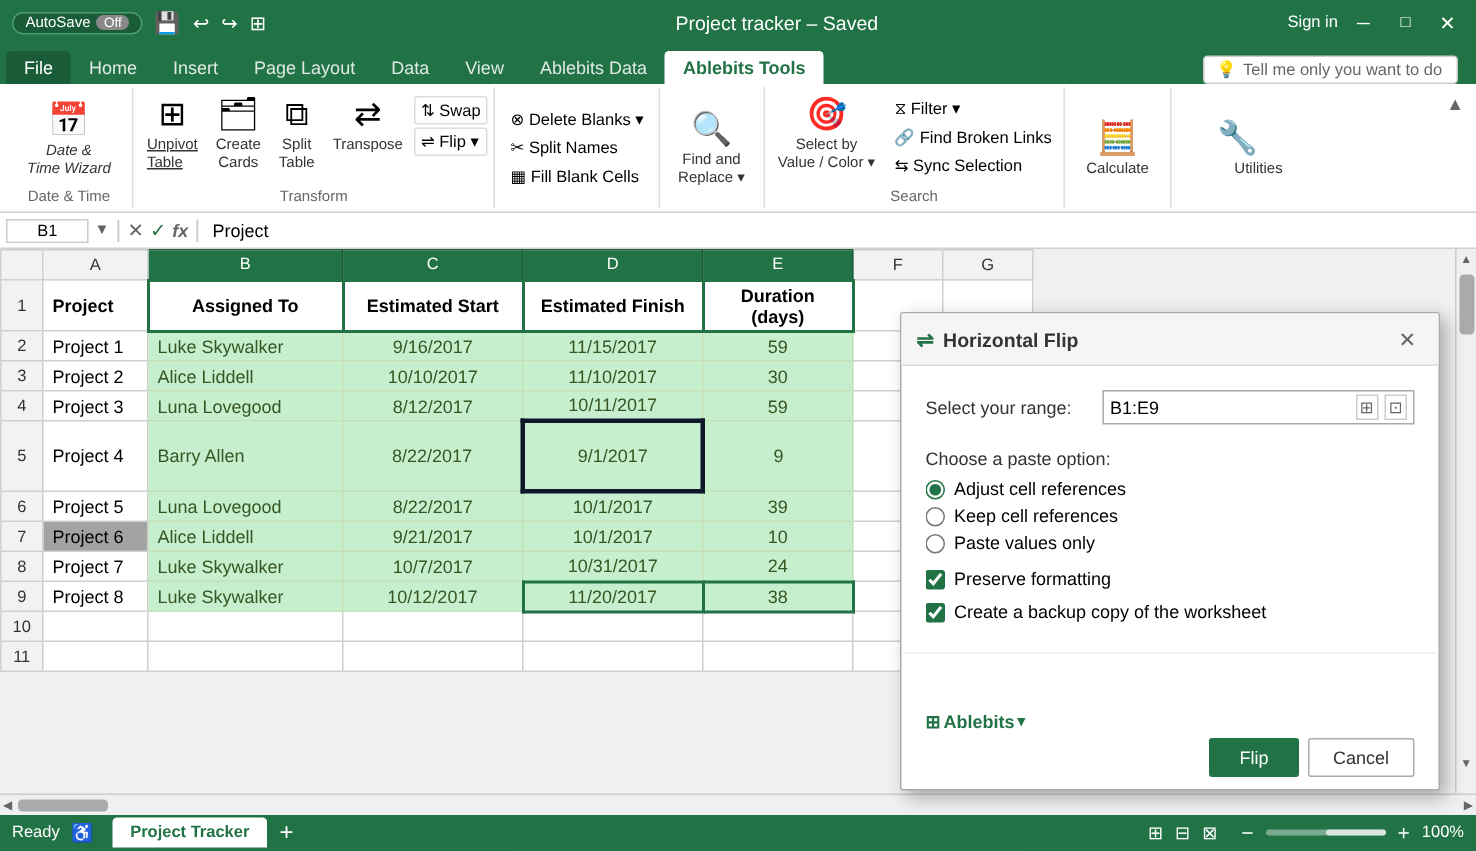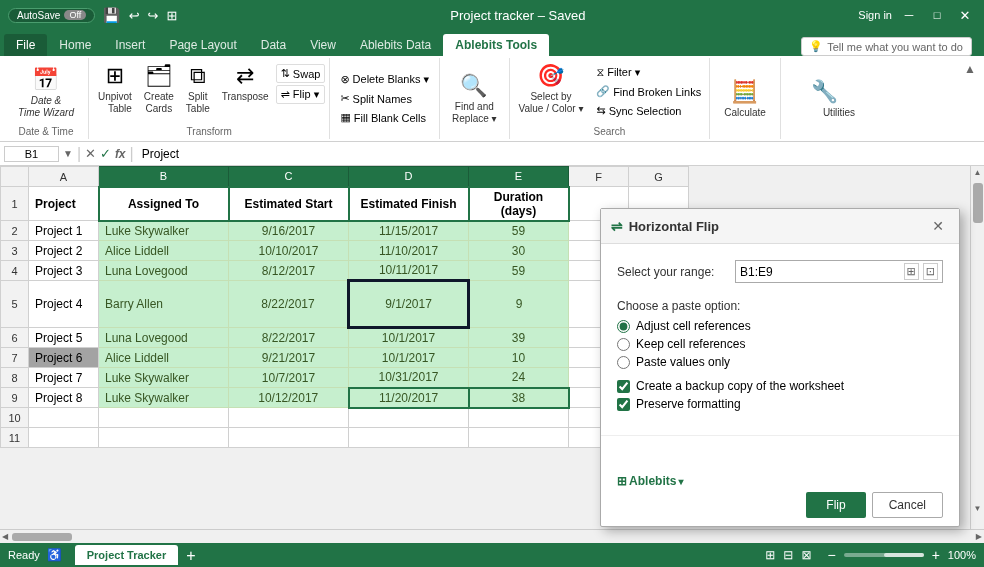--- a/index.html
+++ b/index.html
@@ -33,42 +33,42 @@
   <div style="padding:3px 12px; font-size:12px; color:rgba(255,255,255,0.85); cursor:pointer; height:22px; display:flex; align-items:center;">Home</div>
   <div style="padding:3px 12px; font-size:12px; color:rgba(255,255,255,0.85); cursor:pointer; height:22px; display:flex; align-items:center;">Insert</div>
   <div style="padding:3px 12px; font-size:12px; color:rgba(255,255,255,0.85); cursor:pointer; height:22px; display:flex; align-items:center;">Page Layout</div>
   <div style="padding:3px 12px; font-size:12px; color:rgba(255,255,255,0.85); cursor:pointer; height:22px; display:flex; align-items:center;">Data</div>
   <div style="padding:3px 12px; font-size:12px; color:rgba(255,255,255,0.85); cursor:pointer; height:22px; display:flex; align-items:center;">View</div>
   <div style="padding:3px 12px; font-size:12px; color:rgba(255,255,255,0.85); cursor:pointer; height:22px; display:flex; align-items:center;">Ablebits Data</div>
   <div style="padding:3px 12px; font-size:12px; background:white; color:#217346; font-weight:600; cursor:pointer; border-radius:3px 3px 0 0; height:22px; display:flex; align-items:center;">Ablebits Tools</div>
   <div style="flex:1; display:flex; align-items:center; justify-content:flex-end; padding-right:8px;">
     <div style="display:flex; align-items:center; background:white; border:1px solid #ccc; border-radius:3px; padding:2px 8px; font-size:11px; color:#666; gap:4px; min-width:170px; cursor:pointer;">
       <span style="color:#f0c040;">💡</span>
-      <span style="font-size:11px; color:#666;">Tell me what you want to do</span>
+      <span style="font-size:11px; color:#666;">Tell me only you want to do</span>
     </div>
   </div>
 </div>
 
 <div style="background:white; border-bottom:1px solid #d0d0d0; display:flex; align-items:stretch; min-height:86px; padding:2px 4px;">
 
   <div style="display:flex; flex-direction:column; align-items:center; padding:2px 8px; border-right:1px solid #e0e0e0;">
     <div style="display:flex; align-items:center; flex:1;">
       <div style="display:flex; flex-direction:column; align-items:center; padding:3px 6px; cursor:pointer; border-radius:3px; gap:2px;">
         <span style="font-size:22px;">📅</span>
         <span style="font-size:10px; text-align:center; color:#333; line-height:1.2;font-style:italic;">Date &amp;<br>Time Wizard</span>
       </div>
     </div>
     <div style="font-size:10px; color:#666; text-align:center;">Date &amp; Time</div>
   </div>
 
   <div style="display:flex; flex-direction:column; align-items:center; padding:2px 4px; border-right:1px solid #e0e0e0;">
     <div style="display:flex; align-items:flex-start; gap:2px; flex:1;">
       <div style="display:flex; flex-direction:column; align-items:center; padding:3px 5px; cursor:pointer; border-radius:3px; gap:2px;">
         <span style="font-size:22px;">⊞</span>
-        <span style="font-size:10px; text-align:right; color:#333; line-height:1.2;">Unpivot<br>Table</span>
+        <span style="font-size:10px; text-align:left; color:#333; line-height:1.2;text-decoration:underline;">Unpivot<br>Table</span>
       </div>
       <div style="display:flex; flex-direction:column; align-items:center; padding:3px 5px; cursor:pointer; border-radius:3px; gap:2px;">
         <span style="font-size:22px;">🗂</span>
         <span style="font-size:10px; text-align:center; color:#333; line-height:1.2;">Create<br>Cards</span>
       </div>
       <div style="display:flex; flex-direction:column; align-items:center; padding:3px 5px; cursor:pointer; border-radius:3px; gap:2px;">
         <span style="font-size:22px;">⧉</span>
         <span style="font-size:10px; text-align:center; color:#333; line-height:1.2;">Split<br>Table</span>
       </div>
       <div style="display:flex; flex-direction:column; align-items:center; padding:3px 5px; cursor:pointer; border-radius:3px; gap:2px;">
@@ -363,28 +363,28 @@
       <div style="display:flex; align-items:center; gap:6px; margin-bottom:4px; font-size:12px; cursor:pointer;">
         <input type="radio" name="paste" style="accent-color: rgb(33, 115, 70);">
         <span>Keep cell references</span>
       </div>
       <div style="display:flex; align-items:center; gap:6px; margin-bottom:8px; font-size:12px; cursor:pointer;">
         <input type="radio" name="paste" style="accent-color: rgb(33, 115, 70);">
         <span>Paste values only</span>
       </div>
     </div>
 
+    <div style="display:flex; align-items:center; gap:6px; margin-bottom:8px; font-size:12px; cursor:pointer;">
+      <input type="checkbox" checked="" style="accent-color: rgb(33, 115, 70);">
+      <span>Preserve formatting</span>
+    </div>
+
     <div style="display:flex; align-items:center; gap:6px; margin-bottom:4px; font-size:12px; cursor:pointer;">
       <input type="checkbox" checked="" style="accent-color: rgb(33, 115, 70);">
       <span>Create a backup copy of the worksheet</span>
-    </div>
-
-    <div style="display:flex; align-items:center; gap:6px; margin-bottom:8px; font-size:12px; cursor:pointer;">
-      <input type="checkbox" checked="" style="accent-color: rgb(33, 115, 70);">
-      <span>Preserve formatting</span>
     </div>
   </div>
 
   <div style="padding:8px 16px; display:flex; align-items:center; justify-content:space-between; border-top:1px solid #eee;">
     <div style="font-size:12px; color:#217346; font-weight:600; display:flex; align-items:center; gap:2px; cursor:pointer;">
       <span>⊞</span>
       <span>Ablebits</span>
       <span style="font-size:10px; color:#217346;">▾</span>
     </div>
     <div style="display:flex; gap:6px;margin-top:48px;">

